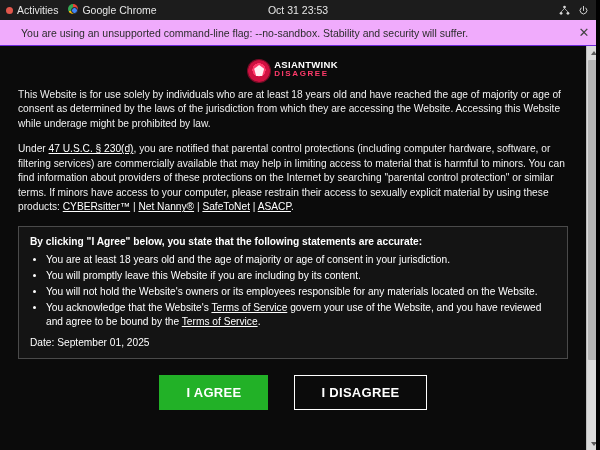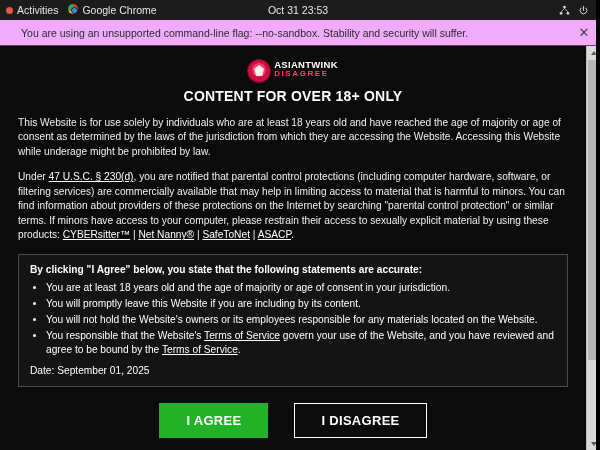--- a/index.html
+++ b/index.html
@@ -293,36 +293,35 @@
         <div class="logo-wrap">
           <div class="logo">
             <span class="logo-badge"></span>
             <span class="logo-text">
               <div class="l1">ASIANTWINK</div>
               <div class="l2">DISAGREE</div>
             </span>
           </div>
         </div>
 
-        <h1 class="headline">CONTENT FOR OVER 18+ ONLY</h1>
 
         <p class="body">This Website is for use solely by individuals who are at least 18 years old and have reached the age of majority or age of consent as determined by the laws of the jurisdiction from which they are accessing the Website. Accessing this Website while underage might be prohibited by law.</p>
 
         <p class="body">
           <span>Under </span><a class="lnk" href="#">47 U.S.C. § 230(d)</a><span>, you are notified that parental control protections (including computer hardware, software, or filtering services) are commercially available that may help in limiting access to material that is harmful to minors. You can find information about providers of these protections on the Internet by searching "parental control protection" or similar terms. If minors have access to your computer, please restrain their access to sexually explicit material by using these products: </span><a class="lnk" href="#">CYBERsitter™</a><span> | </span><a class="lnk" href="#">Net Nanny®</a><span> | </span><a class="lnk" href="#">SafeToNet</a><span> | </span><a class="lnk" href="#">ASACP</a><span>.</span>
         </p>
 
         <div class="agreebox">
           <p class="lead">By clicking "I Agree" below, you state that the following statements are accurate:</p>
           <ul>
             <li>You are at least 18 years old and the age of majority or age of consent in your jurisdiction.</li>
             <li>You will promptly leave this Website if you are including by its content.</li>
             <li>You will not hold the Website's owners or its employees responsible for any materials located on the Website.</li>
             <li>
-              <span>You responsible that the Website's </span><a class="lnk" href="#">Terms of Service</a><span> govern your use of the Website, and you have reviewed and agree to be bound by the </span><a class="lnk" href="#">Terms of Service</a><span>.</span>
+              <span>You acknowledge that the Website's </span><a class="lnk" href="#">Terms of Service</a><span> govern your use of the Website, and you have reviewed and agree to be bound by the </span><a class="lnk" href="#">Terms of Service</a><span>.</span>
             </li>
           </ul>
           <p class="date">Date: September 01, 2025</p>
         </div>
 
         <div class="buttons">
           <button class="btn btn-agree">I AGREE</button>
           <button class="btn btn-disagree">I DISAGREE</button>
         </div>
 

